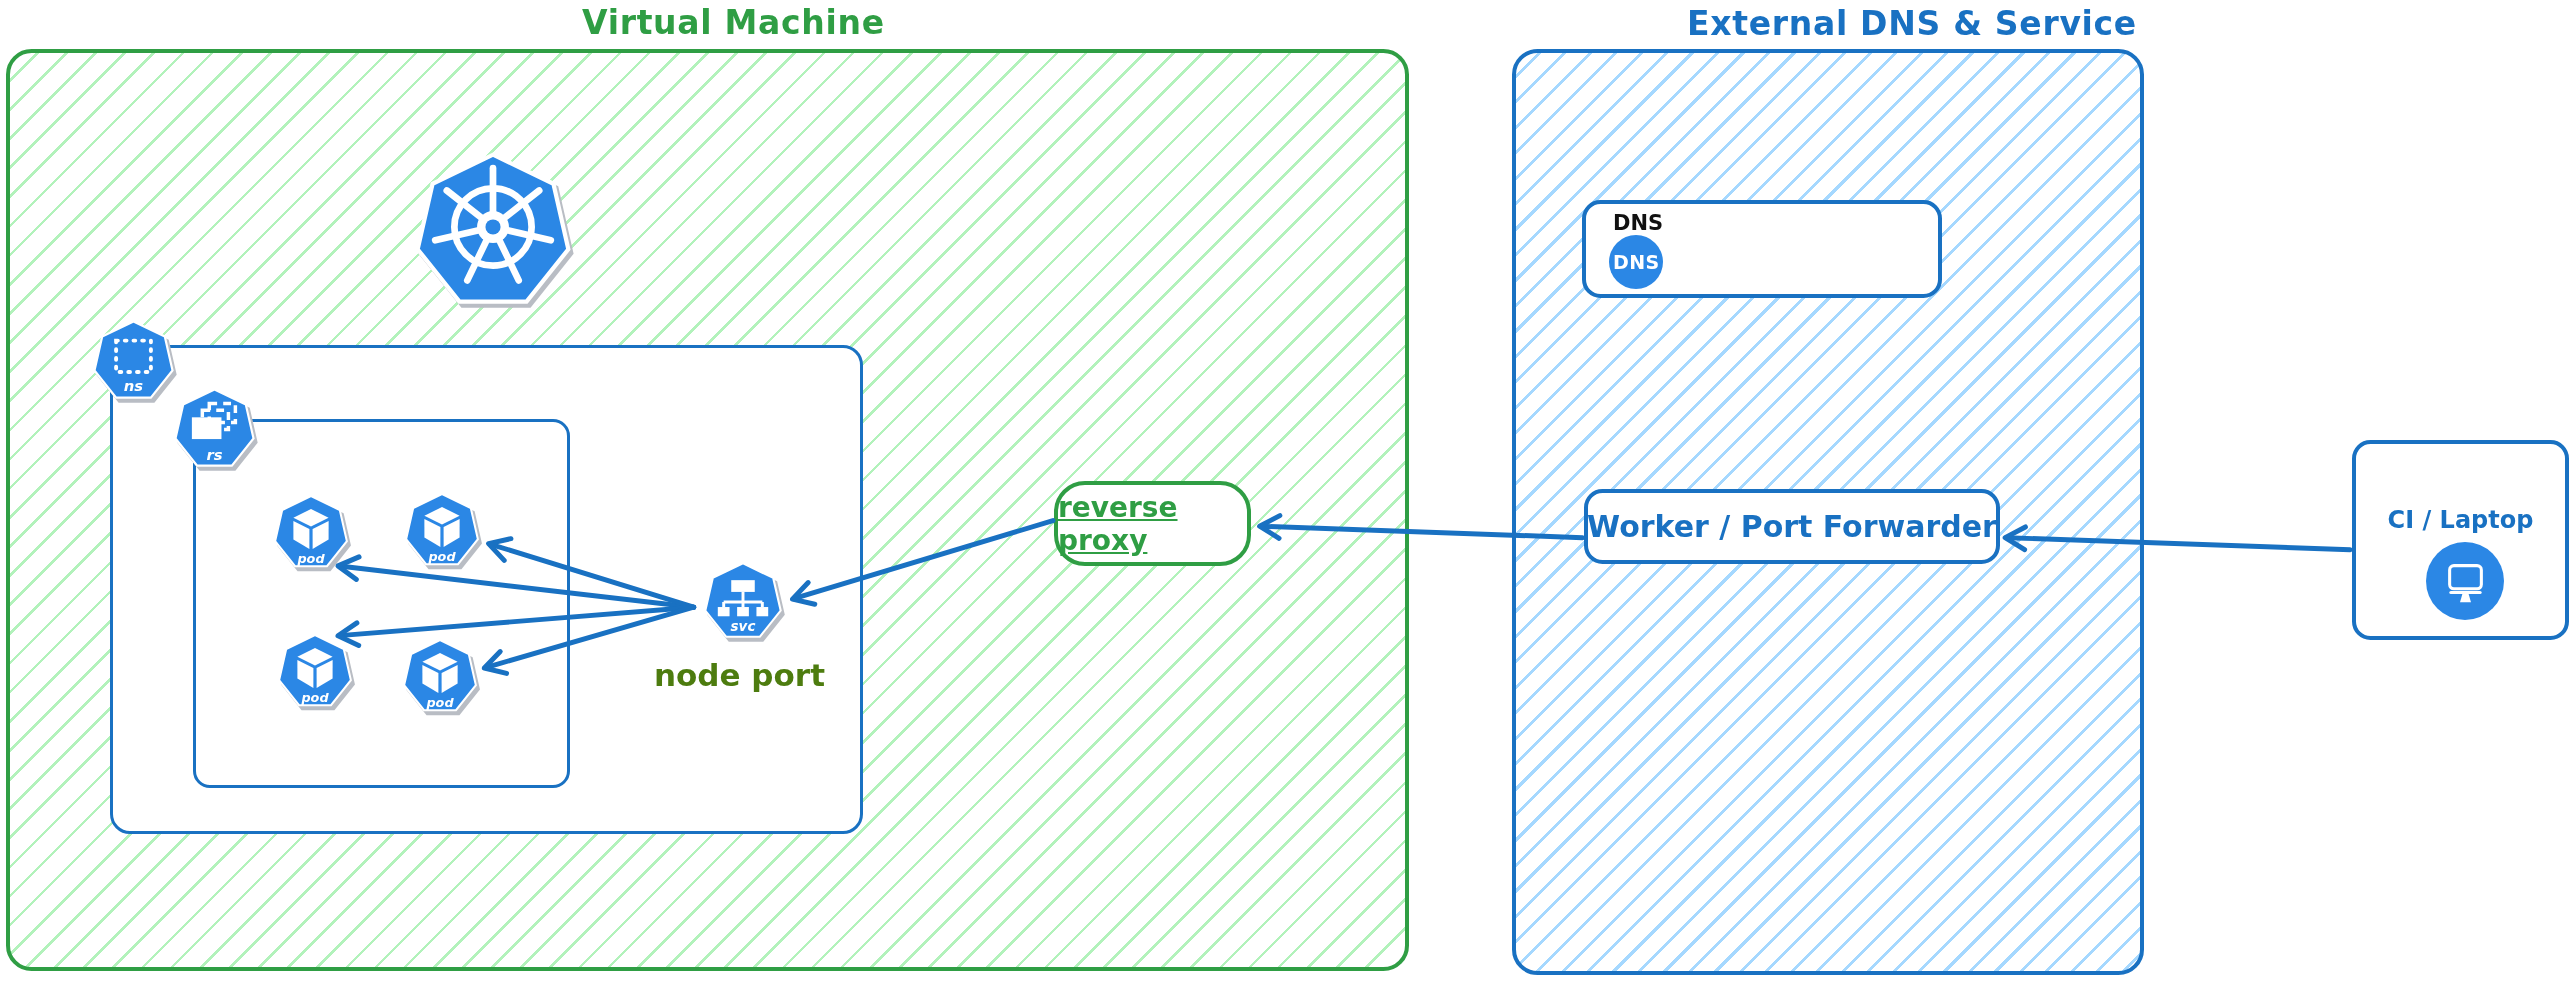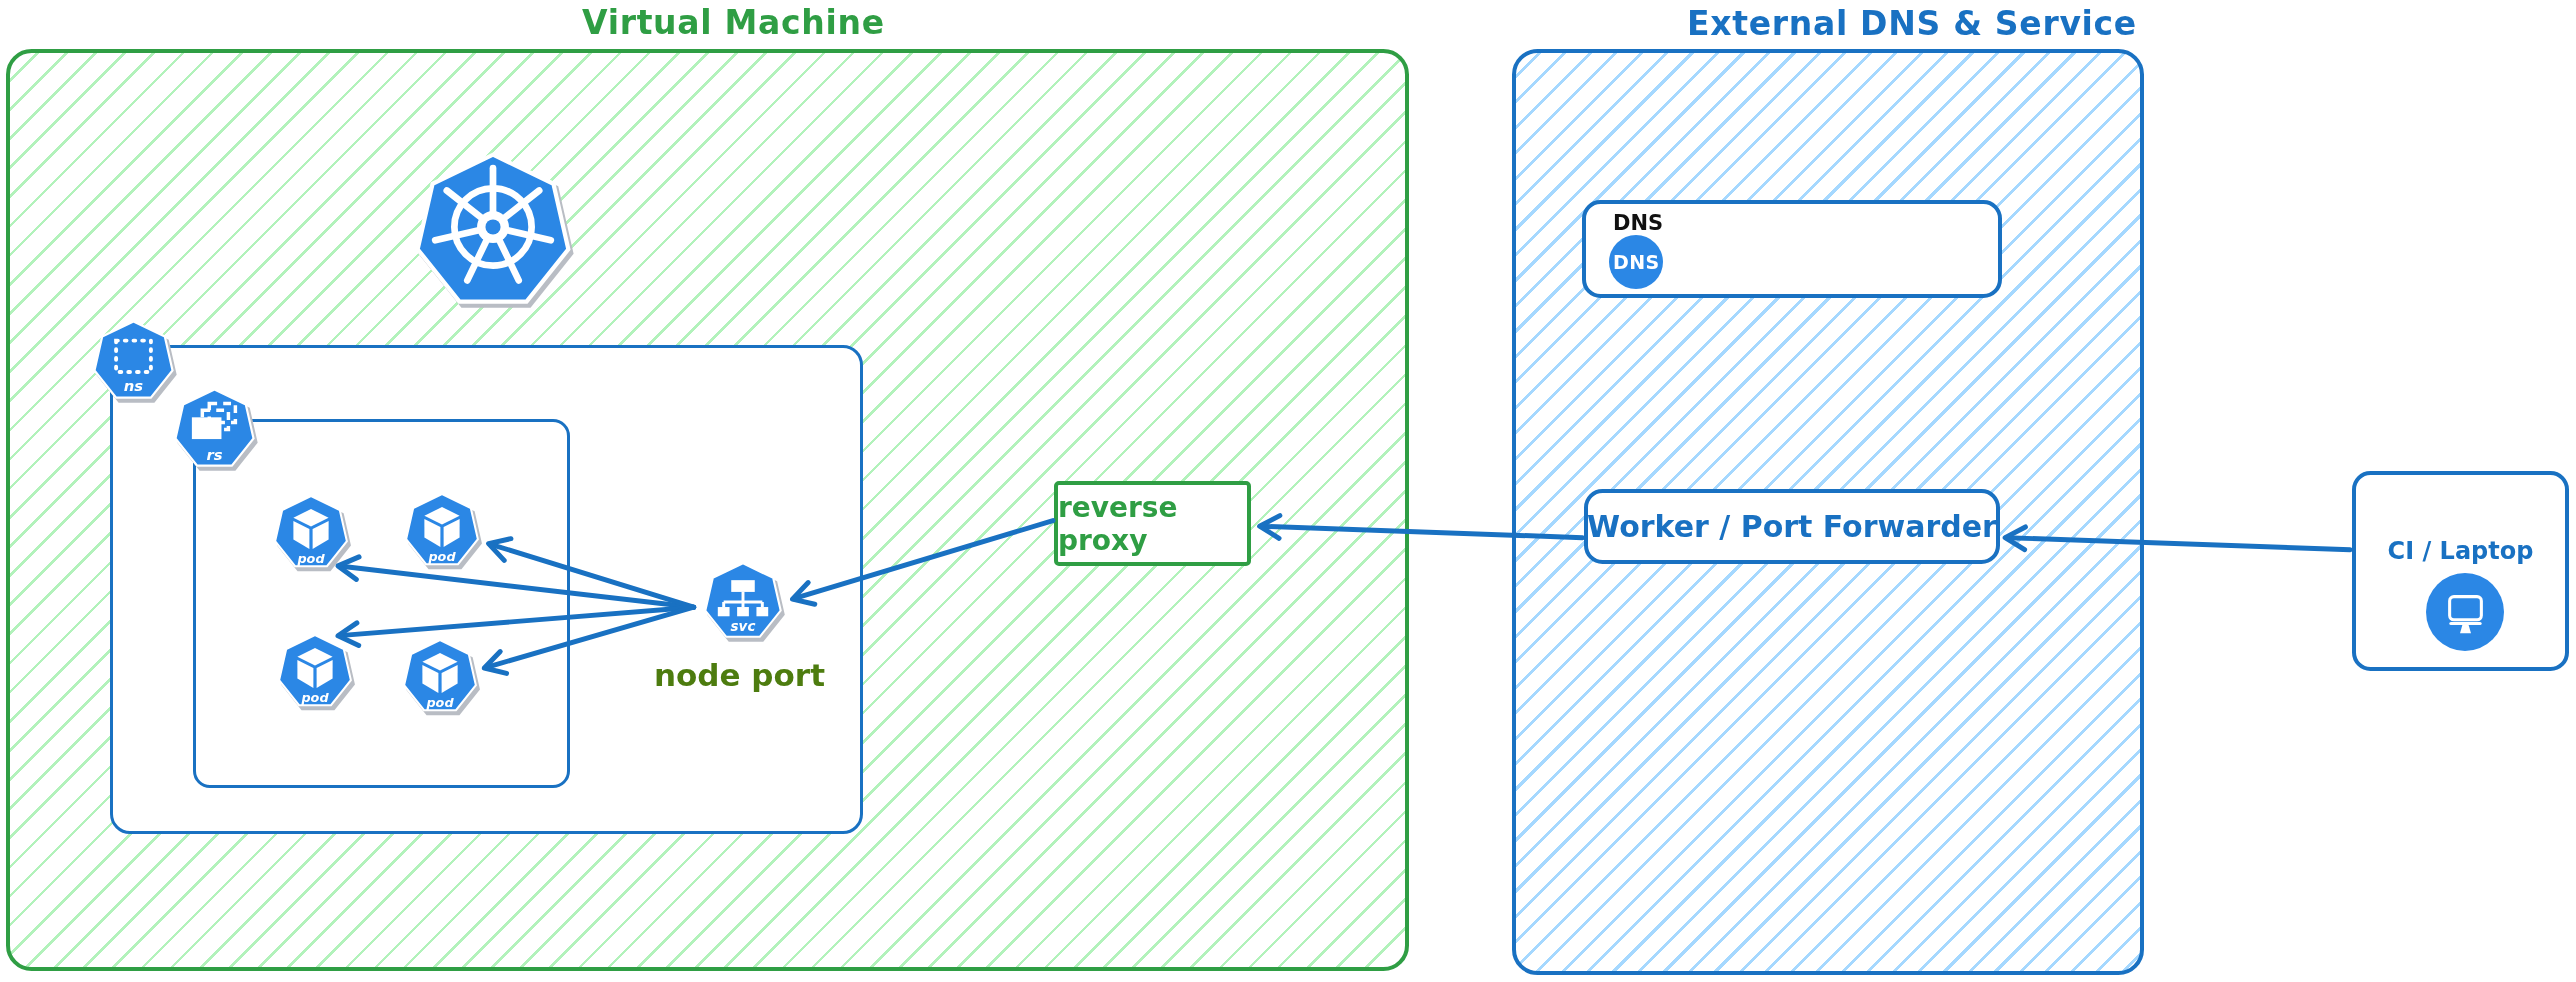--- a/index.html
+++ b/index.html
@@ -23,42 +23,42 @@
     position:absolute;text-align:center;font-size:33px;font-weight:600;
     letter-spacing:0.7px;z-index:40;white-space:nowrap;
   }
   .title-green{color:#2f9e44;}
   .title-blue{color:#1971c2;}
   
   .wbox{position:absolute;background:#ffffff;box-sizing:border-box;z-index:10;}
   .ns-box{left:110px;top:345px;width:753px;height:489px;border:3.6px solid #1971c2;border-radius:20px;}
   .rs-box{left:193px;top:419px;width:377px;height:369px;border:3.6px solid #1971c2;border-radius:17px;}
   .rp-box{
-    left:1054px;top:481px;width:197px;height:85px;border:4.3px solid #2f9e44;border-radius:5px;
+    left:1054px;top:481px;width:197px;height:85px;border:4.3px solid #2f9e44;border-radius:31px;
     display:flex;align-items:center;justify-content:center;
-    color:#2f9e44;font-size:28px;font-weight:600;z-index:20;
-  }
-  .dns-box{left:1582px;top:200px;width:420px;height:98px;border:4.3px solid #1971c2;border-radius:18.5px;z-index:20;}
+    color:#2f9e44;font-size:28px;font-weight:600;z-index:20;text-decoration:underline;
+  }
+  .dns-box{left:1582px;top:200px;width:360px;height:98px;border:4.3px solid #1971c2;border-radius:18.5px;z-index:20;}
   .dns-tag{position:absolute;left:27px;top:7px;color:#111111;font-size:21px;font-weight:600;}
   .dns-circle{
     position:absolute;left:23.4px;top:30.5px;width:54px;height:54px;border-radius:50%;
     background:#2b87e5;display:flex;align-items:center;justify-content:center;
     color:#ffffff;font-size:19px;font-weight:700;letter-spacing:0.4px;
   }
   .cname-text{
     position:absolute;left:121px;right:11.4px;top:0;bottom:0;
     display:flex;align-items:center;justify-content:center;
     color:#1971c2;font-size:30px;font-weight:600;
   }
   .worker-box{
     left:1584px;top:489px;width:416px;height:75px;border:4.3px solid #1971c2;border-radius:18.5px;
     display:flex;align-items:center;justify-content:center;
     color:#1971c2;font-size:30px;font-weight:600;z-index:20;white-space:nowrap;
   }
-  .ci-box{left:2352px;top:440px;width:217px;height:200px;border:4.3px solid #1971c2;border-radius:18.5px;z-index:20;margin-top:31px;}
+  .ci-box{left:2352px;top:440px;width:217px;height:200px;border:4.3px solid #1971c2;border-radius:18.5px;z-index:20;}
   .ci-label{position:absolute;left:0;right:0;top:62px;text-align:center;color:#1971c2;font-size:24px;font-weight:600;white-space:nowrap;}
   .ci-circle{
     position:absolute;left:70px;top:98px;width:78px;height:78px;border-radius:50%;
     background:#2b87e5;display:flex;align-items:center;justify-content:center;
   }
   
   .kicon{position:absolute;z-index:30;filter:drop-shadow(3.6px 4.3px 0px #b9bdc4);}
   .kicon svg{display:block;}
   .node-port{
     position:absolute;left:633px;top:657px;width:213px;text-align:center;

